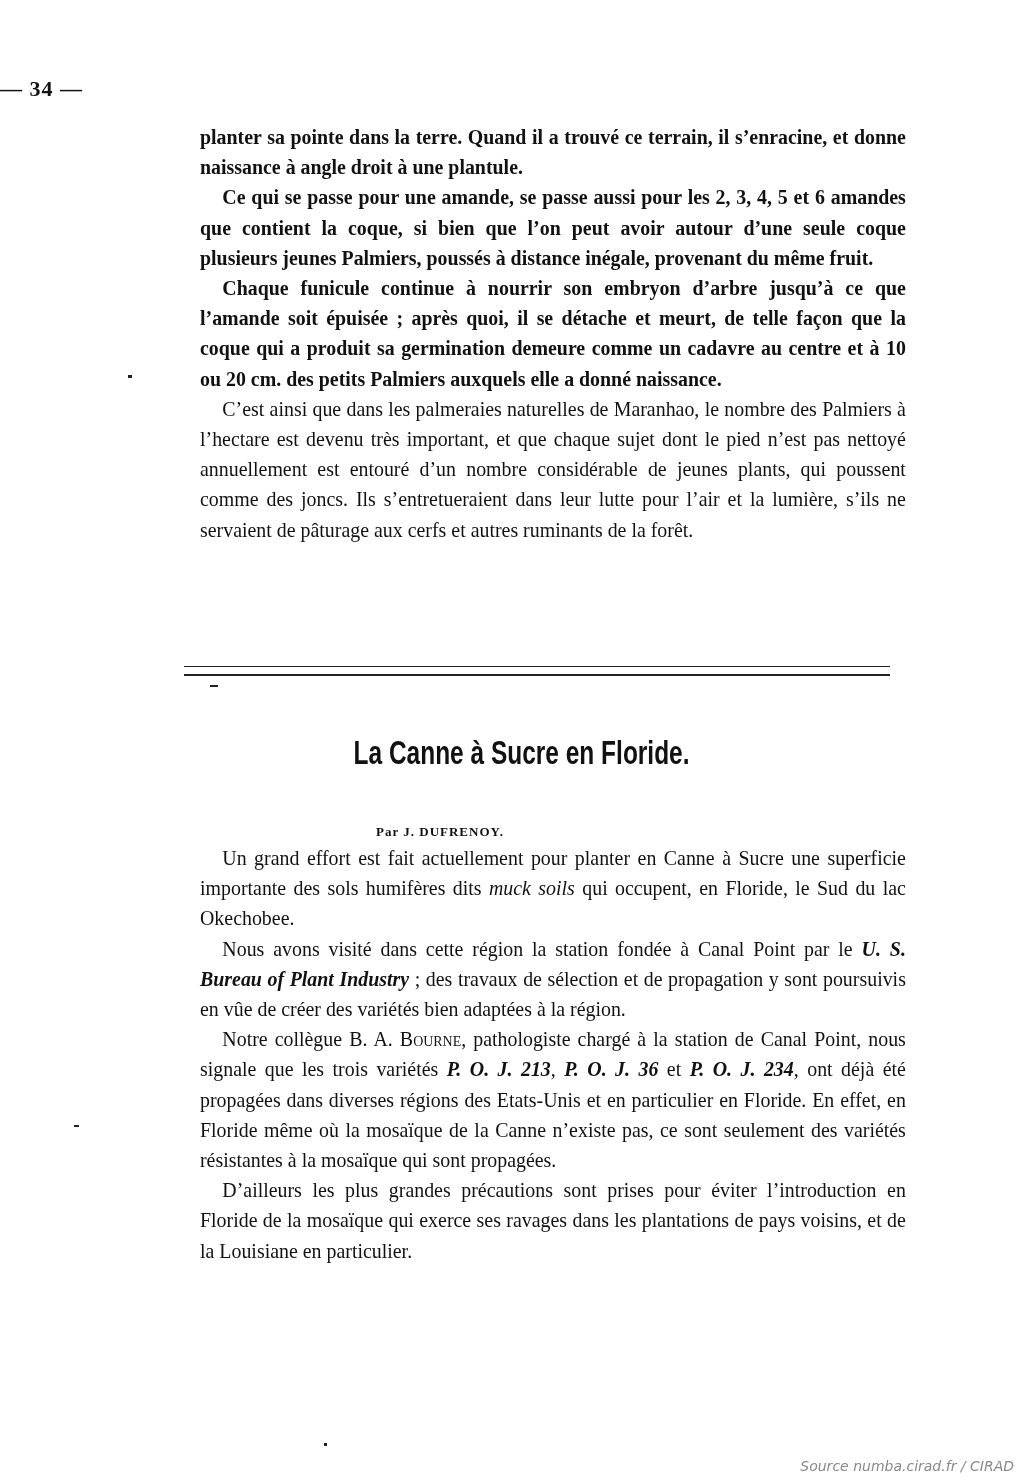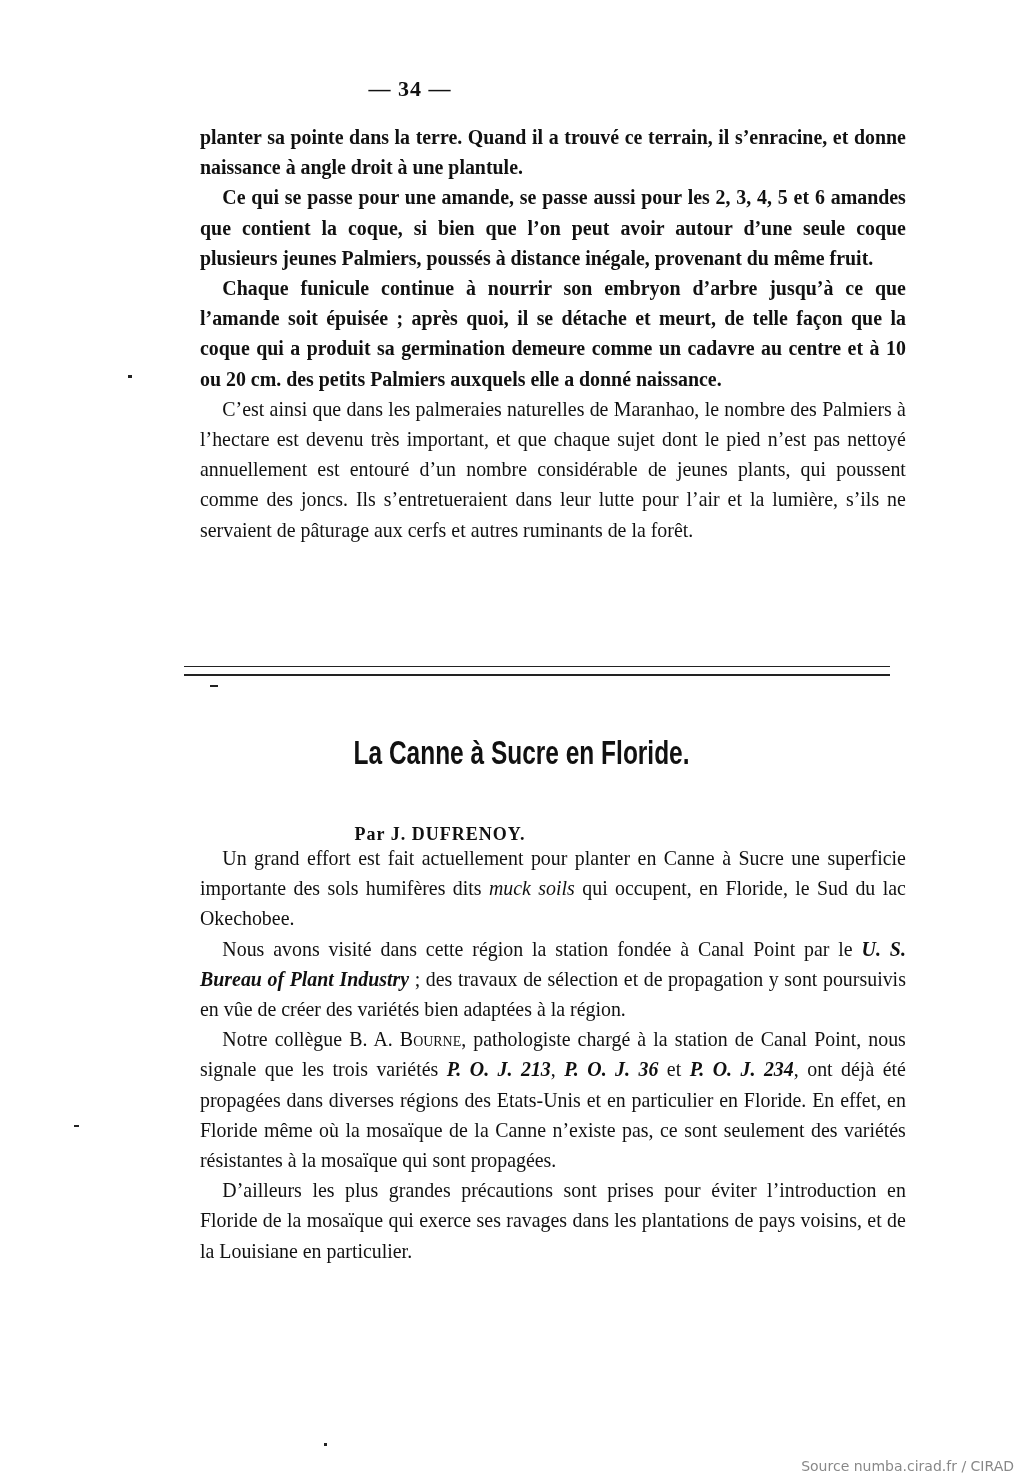--- a/index.html
+++ b/index.html
@@ -3,21 +3,21 @@
   <meta charset="utf-8">
   <style>
     html, body { margin: 0; padding: 0; background: #ffffff; }
     body {
       width: 1024px; height: 1482px; position: relative; overflow: hidden;
       font-family: "DejaVu Serif", "Liberation Serif", serif;
       color: #111;
     }
     .page-number {
       position: absolute; top: 76px; left: 0; width: 820px;
-      text-align: center; font-size: 22px; font-weight: bold;
+      font-size: 22px; font-weight: bold;
       font-family: "Liberation Serif", serif; letter-spacing: 1px;
     }
     .column {
       position: absolute; left: 200px; width: 706px;
     }
     .para {
       font-family: "Liberation Serif", serif;
       font-size: 21.4px; line-height: 30.2px;
       text-align: justify; margin: 0; font-weight: bold;
       transform: scaleX(0.93); transform-origin: left top; width: 759px;
@@ -30,27 +30,27 @@
       position: absolute; left: 184px; width: 706px; background: #222;
     }
     .title {
       position: absolute; top: 733px; left: 0; width: 1024px; text-align: center;
       font-family: "Liberation Sans", sans-serif; font-weight: bold;
       font-size: 34px; letter-spacing: 0px;
       transform: scaleX(0.72); transform-origin: 546px 0;
     }
     .byline {
       position: absolute; top: 824px; left: 0; width: 880px; text-align: center;
-      font-family: "Liberation Serif", serif; font-weight: bold; font-size: 18px;
+      font-family: "Liberation Serif", serif; font-weight: bold; font-size: 13px;
       letter-spacing: 1px;
     }
     .mark { position: absolute; background: #222; }
     .source {
       position: absolute; right: 10px; bottom: 8px;
-      font-family: "DejaVu Sans", sans-serif; font-size: 14px; color: #888;
+      font-family: "DejaVu Sans", sans-serif; font-size: 14px; color: #888; font-style: italic;
     }
   </style>
 </head>
 <body>
 
 <div class="page-number">— 34 —</div>
 
 <div class="column" style="top:122px;">
   <p class="para">planter sa pointe dans la terre. Quand il a trouvé ce terrain, il s’enracine, et donne naissance à angle droit à une plantule.</p>
   <p class="para indent">Ce qui se passe pour une amande, se passe aussi pour les 2, 3, 4, 5 et 6 amandes que contient la coque, si bien que l’on peut avoir autour d’une seule coque plusieurs jeunes Palmiers, poussés à distance inégale, provenant du même fruit.</p>

